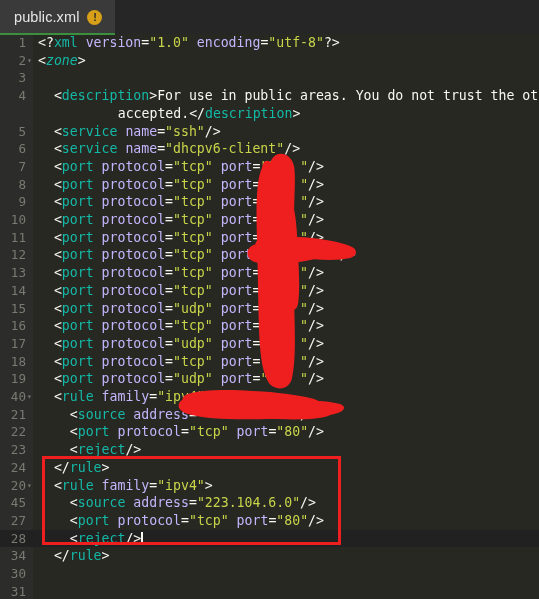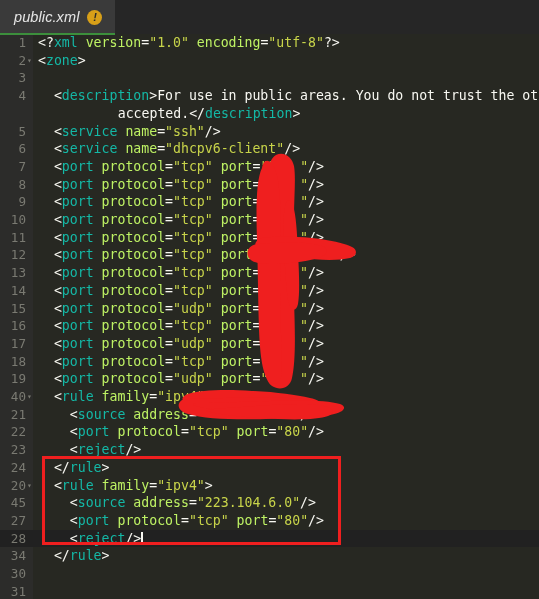--- a/index.html
+++ b/index.html
@@ -36,21 +36,20 @@
   .tab {
     display: flex;
     align-items: center;
     gap: 8px;
     padding: 0 13px 0 14px;
     background: #3a3a3a;
     height: 34px;
     box-sizing: border-box;
     cursor: pointer;
     position: relative;
-    font-style: italic;
   }
   .tab-label {
     color: #e6e6e6;
     font-family: "Liberation Sans", sans-serif;
     font-size: 14.5px;
     letter-spacing: 0.1px;
     white-space: nowrap;
   }
   .tab-icon {
     width: 15px;
@@ -142,21 +141,21 @@
     position: absolute;
     left: 38px;
     top: 0;
     color: #f2f2f0;
     white-space: pre;
   }
 
   
   .t  { color: #14b8a6; }   
   .p  { color: #f8f8f2; }   
-  .a  { color: #bef264; }   
+  .a  { color: #c4b5fd; }   
   .v  { color: #c8d44a; }   
   .x  { color: #f8f8f2; }   
 
   
   .caret {
     display: inline-block;
     width: 1.5px;
     height: 13px;
     background: #f8f8f2;
     vertical-align: -2px;
@@ -196,21 +195,21 @@
         <span>!</span>
       </span>
     </div>
   </div>
   <div id="tab-underline"></div>
 
   <div id="editor">
     <div id="gutter-bg"></div>
     <div id="code-lines">
         <div class="line" style="top: 0px;"><span class="ln-num">1</span><span class="ln-code" style="left: 38px;"><span class="p">&lt;?</span><span class="t">xml</span><span class="p"> </span><span class="a">version</span><span class="p">=</span><span class="v">"1.0"</span><span class="p"> </span><span class="a">encoding</span><span class="p">=</span><span class="v">"utf-8"</span><span class="p">?&gt;</span></span></div>
-        <div class="line" style="top: 17.7px;"><span class="ln-num">2</span><span class="fold">▾</span><span class="ln-code" style="left: 38px;"><span class="p">&lt;</span><span class="t">zone</span><span class="p">&gt;</span></span></div>
+        <div class="line" style="top: 17.7px;"><span class="ln-num">2</span><span class="fold">▾</span><span class="ln-code" style="left: 38px; font-style: italic;"><span class="p">&lt;</span><span class="t">zone</span><span class="p">&gt;</span></span></div>
         <div class="line" style="top: 35.4px;"><span class="ln-num">3</span></div>
         <div class="line" style="top: 53.1px;"><span class="ln-num">4</span><span class="ln-code" style="left: 53.9px;"><span class="p">&lt;</span><span class="t">description</span><span class="p">&gt;</span><span class="x">For use in public areas. You do not trust the other</span></span></div>
         <div class="line" style="top: 70.8px;"><span class="ln-num"></span><span class="ln-code" style="left: 85.7px; margin-left: 32px;"><span class="x">accepted.</span><span class="p">&lt;/</span><span class="t">description</span><span class="p">&gt;</span></span></div>
         <div class="line" style="top: 88.5px;"><span class="ln-num">5</span><span class="ln-code" style="left: 53.9px;"><span class="p">&lt;</span><span class="t">service</span><span class="p"> </span><span class="a">name</span><span class="p">=</span><span class="v">"ssh"</span><span class="p">/&gt;</span></span></div>
         <div class="line" style="top: 106.2px;"><span class="ln-num">6</span><span class="ln-code" style="left: 53.9px;"><span class="p">&lt;</span><span class="t">service</span><span class="p"> </span><span class="a">name</span><span class="p">=</span><span class="v">"dhcpv6-client"</span><span class="p">/&gt;</span></span></div>
         <div class="line" style="top: 123.9px;"><span class="ln-num">7</span><span class="ln-code" style="left: 53.9px;"><span class="p">&lt;</span><span class="t">port</span><span class="p"> </span><span class="a">protocol</span><span class="p">=</span><span class="v">"tcp"</span><span class="p"> </span><span class="a">port</span><span class="p">=</span><span class="v">"2</span><span class="v">   "</span><span class="p">/&gt;</span></span></div>
         <div class="line" style="top: 141.6px;"><span class="ln-num">8</span><span class="ln-code" style="left: 53.9px;"><span class="p">&lt;</span><span class="t">port</span><span class="p"> </span><span class="a">protocol</span><span class="p">=</span><span class="v">"tcp"</span><span class="p"> </span><span class="a">port</span><span class="p">=</span><span class="v">"2</span><span class="v">   "</span><span class="p">/&gt;</span></span></div>
         <div class="line" style="top: 159.3px;"><span class="ln-num">9</span><span class="ln-code" style="left: 53.9px;"><span class="p">&lt;</span><span class="t">port</span><span class="p"> </span><span class="a">protocol</span><span class="p">=</span><span class="v">"tcp"</span><span class="p"> </span><span class="a">port</span><span class="p">=</span><span class="v">"4</span><span class="v">   "</span><span class="p">/&gt;</span></span></div>
         <div class="line" style="top: 177px;"><span class="ln-num">10</span><span class="ln-code" style="left: 53.9px;"><span class="p">&lt;</span><span class="t">port</span><span class="p"> </span><span class="a">protocol</span><span class="p">=</span><span class="v">"tcp"</span><span class="p"> </span><span class="a">port</span><span class="p">=</span><span class="v">"    "</span><span class="p">/&gt;</span></span></div>
         <div class="line" style="top: 194.7px;"><span class="ln-num">11</span><span class="ln-code" style="left: 53.9px;"><span class="p">&lt;</span><span class="t">port</span><span class="p"> </span><span class="a">protocol</span><span class="p">=</span><span class="v">"tcp"</span><span class="p"> </span><span class="a">port</span><span class="p">=</span><span class="v">"    "</span><span class="p">/&gt;</span></span></div>

